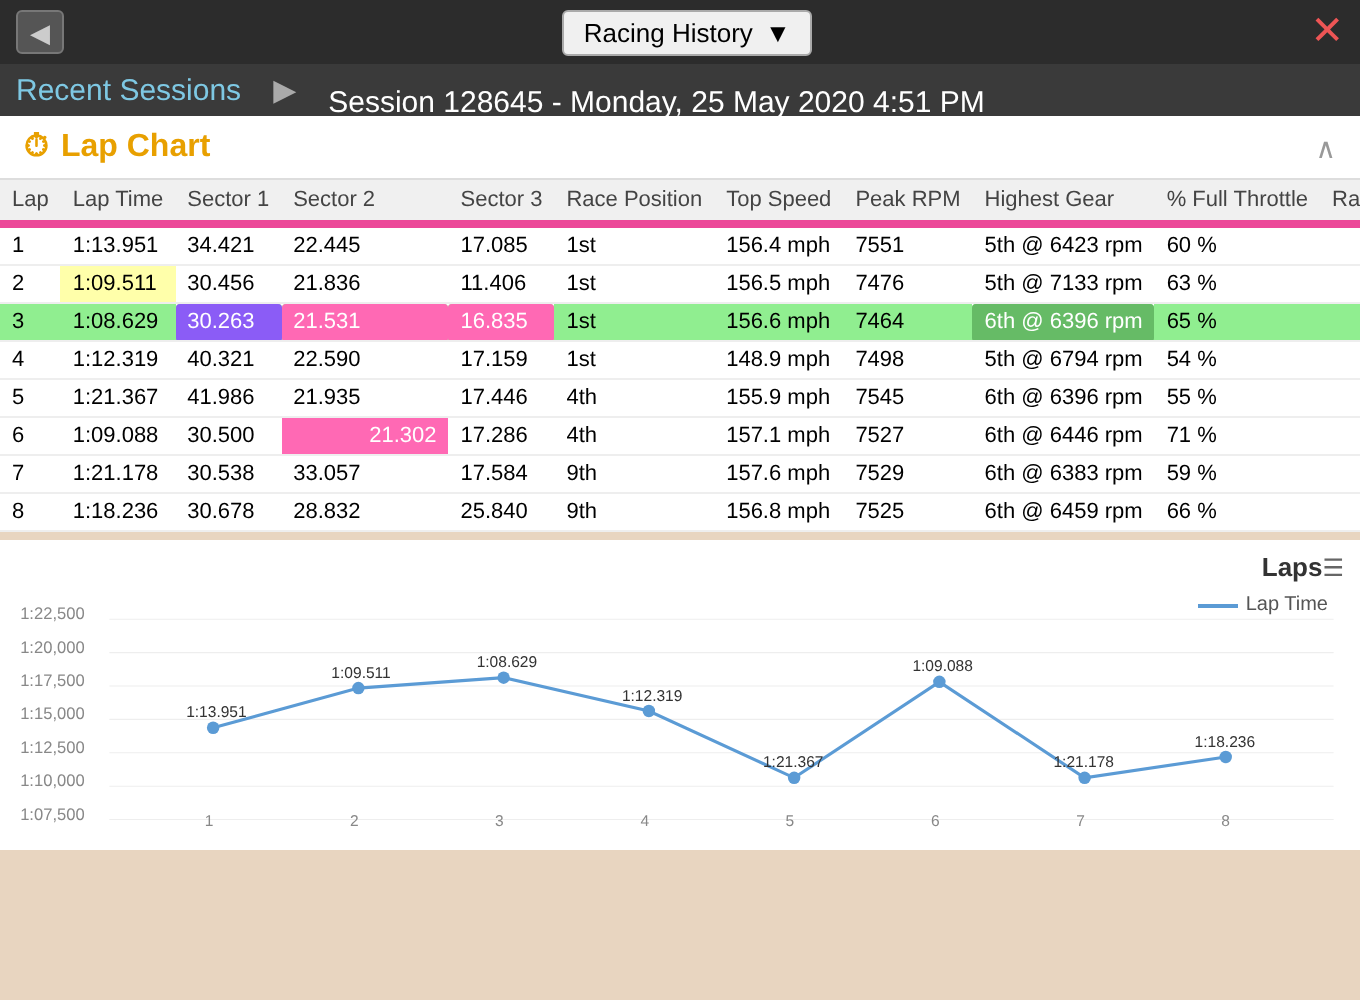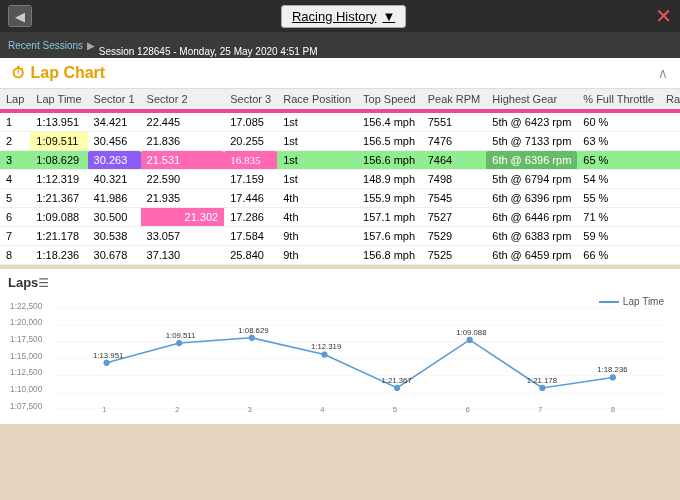--- a/index.html
+++ b/index.html
@@ -34,41 +34,40 @@
     .dropdown-btn {
       background: #f0f0f0;
       border: 1px solid #aaa;
       border-radius: 3px;
       padding: 3px 10px;
       font-size: 13px;
       cursor: pointer;
       display: flex;
       align-items: center;
       gap: 6px;
-      text-decoration: underline;
     }
     .close-btn {
       background: none;
       border: none;
       color: #e55;
       font-size: 20px;
       cursor: pointer;
       line-height: 1;
     }
 
     
     .breadcrumb-bar {
       background: #3a3a3a;
       height: 26px;
       display: flex;
       align-items: center;
       padding: 0 8px;
       color: #ccc;
-      font-size: 10px;
-      gap: 4px;
+      font-size: 15px;
+      gap: 16px;
     }
     .breadcrumb-bar .arrow { color: #aaa; }
     .breadcrumb-bar .session { color: #fff; margin-top: 12px; }
 
     
     .content {
       background: #f5f5f5;
       margin: 0;
     }
 
@@ -119,21 +118,21 @@
     
     .laps-section {
       background: #fff;
       margin-top: 4px;
       padding: 6px 8px 0 8px;
       height: 155px;
     }
     .laps-header {
       display: flex;
       align-items: center;
-      justify-content: flex-start;
+      justify-content: flex-end;
       margin-bottom: 4px;
     }
     .laps-title {
       font-size: 13px;
       font-weight: bold;
       color: #333;
     }
     .chart-area {
       position: relative;
       height: 125px;
@@ -223,34 +222,34 @@
           <td>7551</td>
           <td>5th @ 6423 rpm</td>
           <td>60 %</td>
           <td></td>
         </tr>
         <tr>
           <td>2</td>
           <td style="background: rgb(255, 255, 170);">1:09.511</td>
           <td>30.456</td>
           <td>21.836</td>
-          <td>20.255</td>
+          <td>11.406</td>
           <td>1st</td>
           <td>156.5 mph</td>
           <td>7476</td>
           <td>5th @ 7133 rpm</td>
           <td>63 %</td>
           <td></td>
         </tr>
         <tr class="row-best">
           <td>3</td>
           <td>1:08.629</td>
           <td style="background: #8b5cf6; color: rgb(255, 255, 255); border-radius: 2px;">30.263</td>
           <td style="background: rgb(255, 105, 180); color: rgb(255, 255, 255); border-radius: 2px;">21.531</td>
-          <td style="background: rgb(255, 105, 180); color: rgb(255, 255, 255); border-radius: 2px; font-family: Liberation Serif, serif;">16.835</td>
+          <td style="background: rgb(255, 105, 180); color: rgb(255, 255, 255); border-radius: 2px;">16.835</td>
           <td>1st</td>
           <td>156.6 mph</td>
           <td>7464</td>
           <td style="background: rgb(102, 187, 102); color: rgb(255, 255, 255); border-radius: 2px;">6th @ 6396 rpm</td>
           <td>65 %</td>
           <td></td>
         </tr>
         <tr>
           <td>4</td>
           <td>1:12.319</td>
@@ -300,21 +299,21 @@
           <td>157.6 mph</td>
           <td>7529</td>
           <td>6th @ 6383 rpm</td>
           <td>59 %</td>
           <td></td>
         </tr>
         <tr>
           <td>8</td>
           <td>1:18.236</td>
           <td>30.678</td>
-          <td>37.130</td>
+          <td>28.832</td>
           <td>25.840</td>
           <td>9th</td>
           <td>156.8 mph</td>
           <td>7525</td>
           <td>6th @ 6459 rpm</td>
           <td>66 %</td>
           <td></td>
         </tr>
       </tbody>
   </table>

